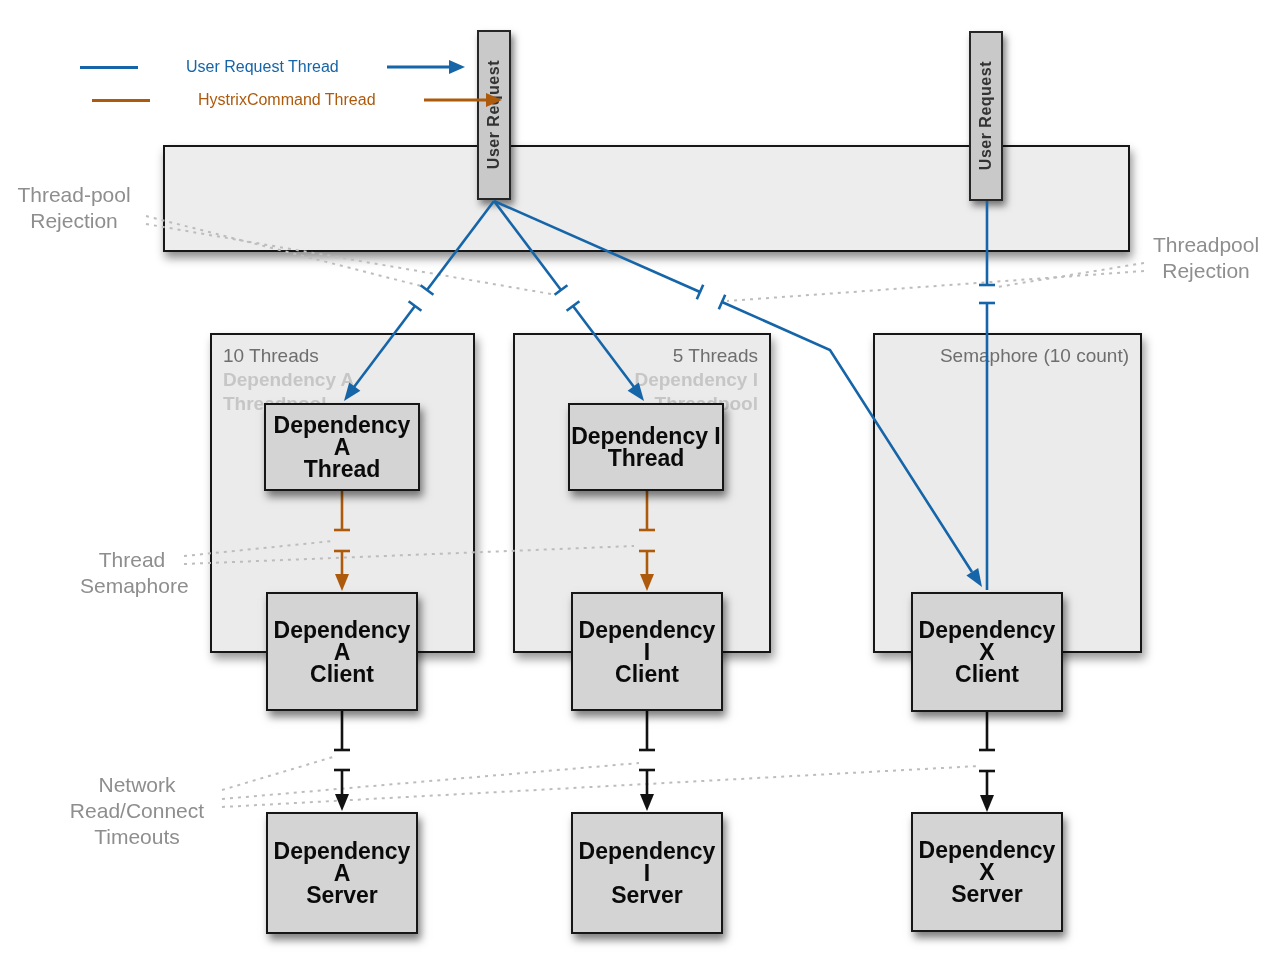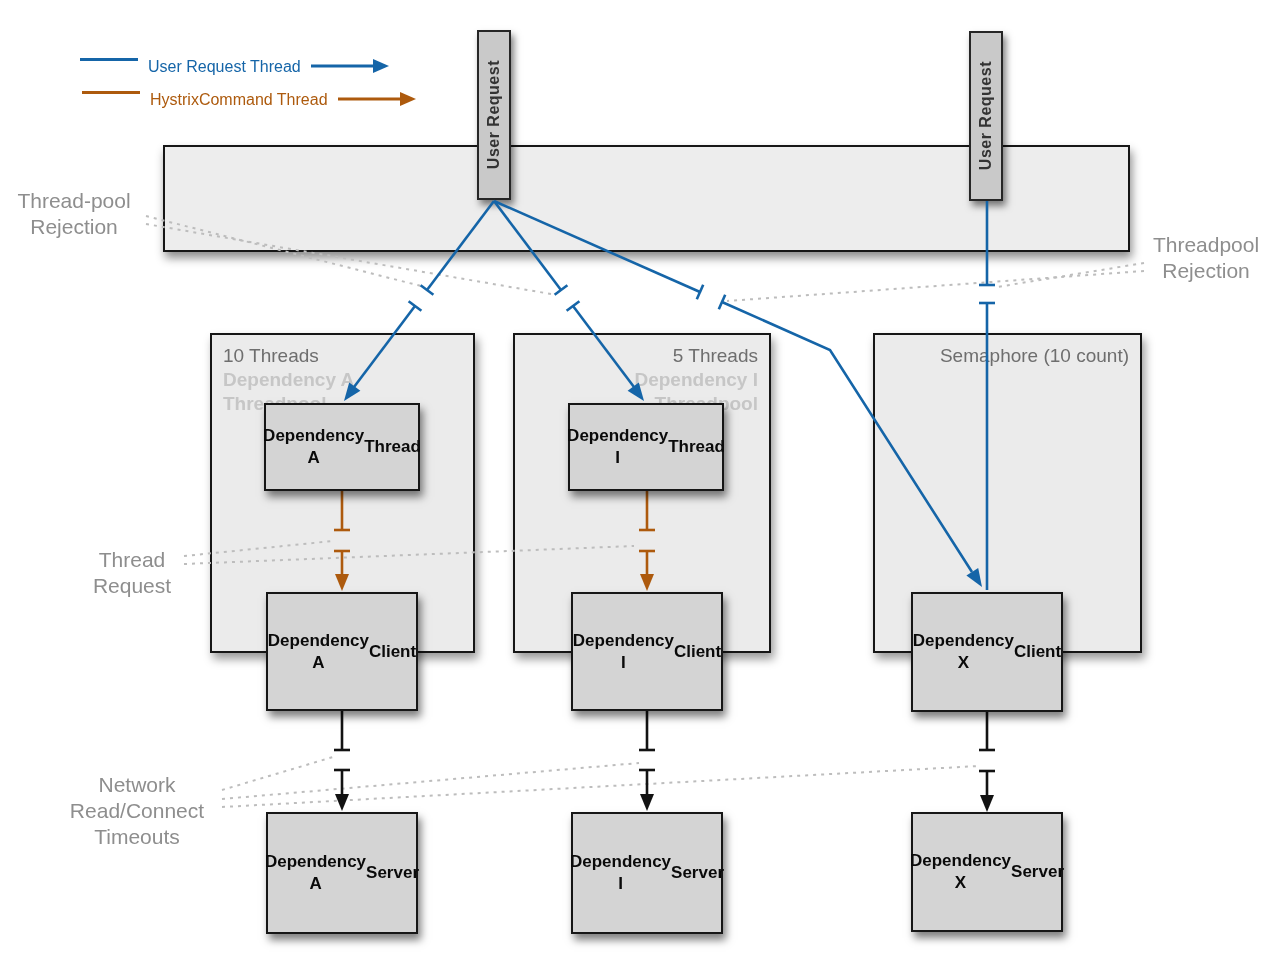--- a/index.html
+++ b/index.html
@@ -29,47 +29,47 @@
     top:333px;height:320px;background:#ebebeb;border:2.5px solid #161616;box-sizing:border-box;
     box-shadow:3px 6px 9px rgba(0,0,0,.4);z-index:3;padding:9px 11px;
   }
   .panel .ptitle{font-size:19px;font-weight:normal;color:#6e6e6e;line-height:24px;}
   .panel .psub{font-size:19px;font-weight:bold;color:#c6c6c6;line-height:24px;}
   .panel.alignright{text-align:right;}
   
   .node{
     background:#d4d4d4;border:2.5px solid #161616;box-sizing:border-box;
     box-shadow:3px 6px 8px rgba(0,0,0,.5);z-index:10;
-    display:flex;align-items:center;justify-content:center;
-    font-weight:bold;font-size:17px;color:#0a0a0a;line-height:22px;text-align:center;
+    display:flex;flex-direction:column;align-items:center;justify-content:center;
+    font-weight:bold;font-size:23px;color:#0a0a0a;line-height:22px;text-align:center;
   }
   
   .gnote{
     color:#8e8e8e;font-size:21px;line-height:26px;text-align:center;z-index:6;
   }
   
-  .legend-item{display:flex;z-index:6;}
+  .legend-item{display:flex;align-items:center;z-index:6;gap:38px;}
   .legend-line{height:3px;width:58px;}
   .legend-label{font-size:16px;margin:0 10px;white-space:nowrap;}
   svg{position:absolute;left:0;top:0;z-index:5;pointer-events:none;}
 </style>
 </head>
 <body>
 
 <div id="canvas">
 
   <div class="abs legend-item" style="left:80px;top:58px;">
     <div class="legend-line" style="background:#1565a8;"></div>
     <span class="legend-label" style="color:#1565a8;">User Request Thread</span>
     <svg width="80" height="16" style="position:static;">
       <line x1="0" y1="8" x2="62" y2="8" stroke="#1565a8" stroke-width="3"></line>
       <polygon points="62,1 78,8 62,15" fill="#1565a8"></polygon>
     </svg>
   </div>
-  <div class="abs legend-item" style="left:82px;top:91px;">
+  <div class="abs legend-item" style="left:92px;top:91px;">
     <div class="legend-line" style="background:#ad5a0d;"></div>
     <span class="legend-label" style="color:#ad5a0d;">HystrixCommand Thread</span>
     <svg width="80" height="16" style="position:static;">
       <line x1="0" y1="8" x2="62" y2="8" stroke="#ad5a0d" stroke-width="3"></line>
       <polygon points="62,1 78,8 62,15" fill="#ad5a0d"></polygon>
     </svg>
   </div>
 
   <div class="abs bigbar"></div>
 
@@ -192,18 +192,18 @@
   </div>
   <div class="abs node" style="left:571px;top:812px;width:152px;height:122px;">
     <span>Dependency I</span>
     <span>Server</span>
   </div>
   <div class="abs node" style="left:911px;top:812px;width:152px;height:120px;">
     <span>Dependency X</span>
     <span>Server</span>
   </div>
 
-  <div class="abs gnote" style="left:8px;top:188px;width:132px;">Thread-pool Rejection</div>
+  <div class="abs gnote" style="left:8px;top:182px;width:132px;">Thread-pool Rejection</div>
   <div class="abs gnote" style="left:1146px;top:232px;width:120px;">Threadpool Rejection</div>
-  <div class="abs gnote" style="left:80px;top:547px;width:104px;">Thread Request</div>
+  <div class="abs gnote" style="left:80px;top:547px;width:104px;">Thread Semaphore</div>
   <div class="abs gnote" style="left:64px;top:772px;width:146px;">Network Read/Connect Timeouts</div>
 
 </div>
 
 </body></html>

